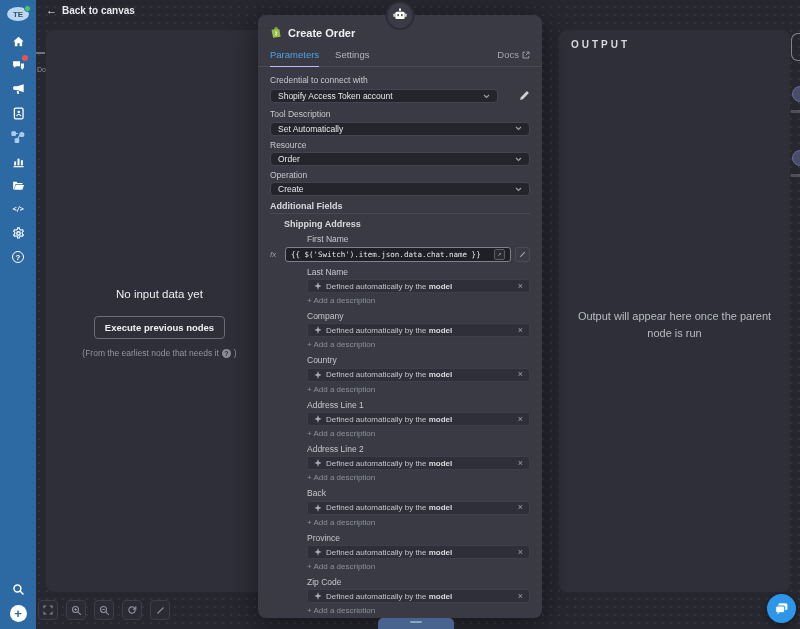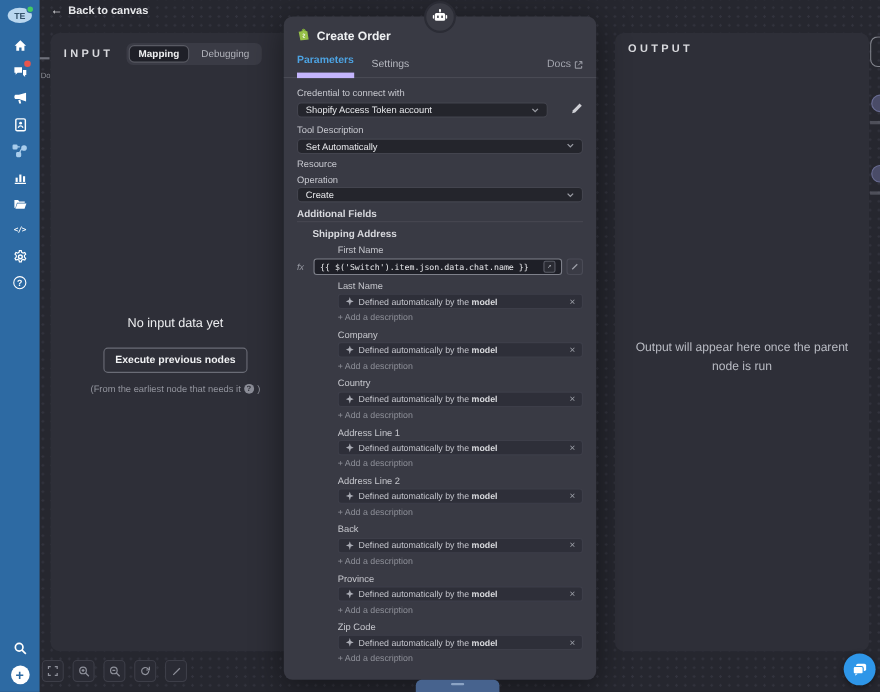--- a/index.html
+++ b/index.html
@@ -41,21 +41,21 @@
   .q-icon{display:inline-flex;width:9px;height:9px;border-radius:50%;background:#8b8d97;color:#2e2f38;font-size:7px;font-weight:bold;align-items:center;justify-content:center}
   .out-msg{position:absolute;top:278px;left:50%;transform:translateX(-50%);width:195px;text-align:center;font-size:11px;color:#b9bbc3;line-height:1.5}
 
   
   .modal{position:absolute;left:258px;top:15px;width:284px;height:603px;background:#393a44;border-radius:8px;z-index:20;box-shadow:0 6px 30px rgba(0,0,0,.45)}
   .robot{position:absolute;left:50%;top:-14px;transform:translateX(-50%);width:29px;height:29px;border-radius:50%;background:#3a3b44;border:2px solid #2b2c35;display:flex;align-items:center;justify-content:center;z-index:3}
   .m-head{display:flex;align-items:center;gap:6px;padding:9px 12px 5px}
   .m-title{font-size:11px;font-weight:bold;color:#eef0f2}
   .m-tabs{display:flex;align-items:flex-end;padding:2px 12px 0;border-bottom:1px solid #494a54}
   .m-tab{font-size:9.5px;padding-bottom:6px;margin-right:16px;color:#b4b6be}
-  .m-tab.active{color:#4da3e2;font-weight:bold;border-bottom:5px solid #c4b5fd;margin-bottom:-1px}
+  .m-tab.active{color:#4da3e2;font-weight:normal;border-bottom:1px solid #c4b5fd;margin-bottom:-1px}
   .docs{margin-left:auto;font-size:9.5px;color:#a4a6af;display:flex;gap:3px;align-items:center;padding-bottom:6px}
   .m-content{padding:9px 12px 0;height:546px;overflow:hidden;position:relative}
   .fgroup{margin-bottom:5px}
   .flabel{font-size:8.5px;color:#c7c8cf;margin-bottom:2px;line-height:1.1}
   .cred-row{display:flex;align-items:center;gap:21px}
   .select{height:14px;background:#24252c;border:1px solid #43444e;border-radius:4px;display:flex;align-items:center;padding:0 7px;font-size:8.5px;color:#e6e7ea;flex:1}
   .chev{margin-left:auto;color:#9a9ca4;display:flex}
   .af-label{font-size:9px;font-weight:bold;color:#d8d9de;margin-bottom:2px;margin-top:3px}
   .af-divider{border-top:1px solid #474851;margin-bottom:5px}
   .section-label{margin-left:14px;font-size:9px;font-weight:bold;color:#d8d9de;margin-bottom:6px}
@@ -172,27 +172,20 @@
       <span class="plus-circle">+</span>
     </div>
   </aside>
 
   <div class="topbar">
     <span class="back-arrow">←</span>
     <span>Back to canvas</span>
   </div>
 
   <section class="panel input-panel">
-    <div class="panel-head">
-      <span class="panel-title">INPUT</span>
-      <div class="tabgroup">
-        <span class="tab-seg active">Mapping</span>
-        <span class="tab-seg">Debugging</span>
-      </div>
-    </div>
     <div class="empty-state">
       <div class="empty-title">No input data yet</div>
       <button class="exec-btn">Execute previous nodes</button>
       <div class="hint">
         <span>(From the earliest node that needs it</span>
         <span class="q-icon">?</span>
         <span>)</span>
       </div>
     </div>
   </section>
@@ -267,20 +260,28 @@
           <span class="chev">
               <svg width="7" height="5" viewBox="0 0 7 5">
                 <path d="M1 1l2.5 2.5L6 1" fill="none" stroke="#9a9ca4" stroke-width="1.2"></path>
               </svg>
             </span>
         </div>
       </div>
 
       <div class="fgroup">
         <div class="flabel">Resource</div>
+        <div class="select">
+          <span>Order</span>
+          <span class="chev">
+              <svg width="7" height="5" viewBox="0 0 7 5">
+                <path d="M1 1l2.5 2.5L6 1" fill="none" stroke="#9a9ca4" stroke-width="1.2"></path>
+              </svg>
+            </span>
+        </div>
       </div>
 
       <div class="fgroup">
         <div class="flabel">Operation</div>
         <div class="select">
           <span>Create</span>
           <span class="chev">
               <svg width="7" height="5" viewBox="0 0 7 5">
                 <path d="M1 1l2.5 2.5L6 1" fill="none" stroke="#9a9ca4" stroke-width="1.2"></path>
               </svg>

